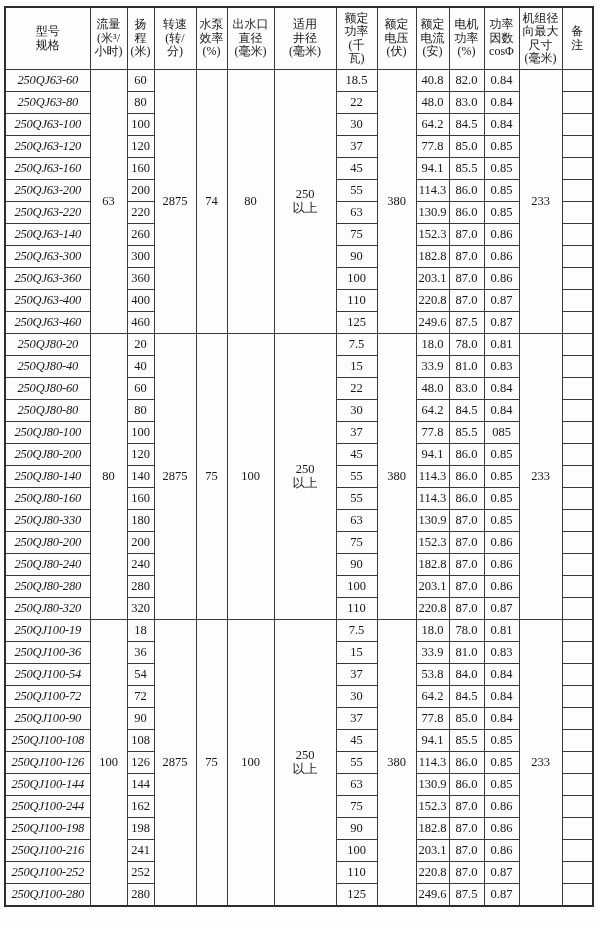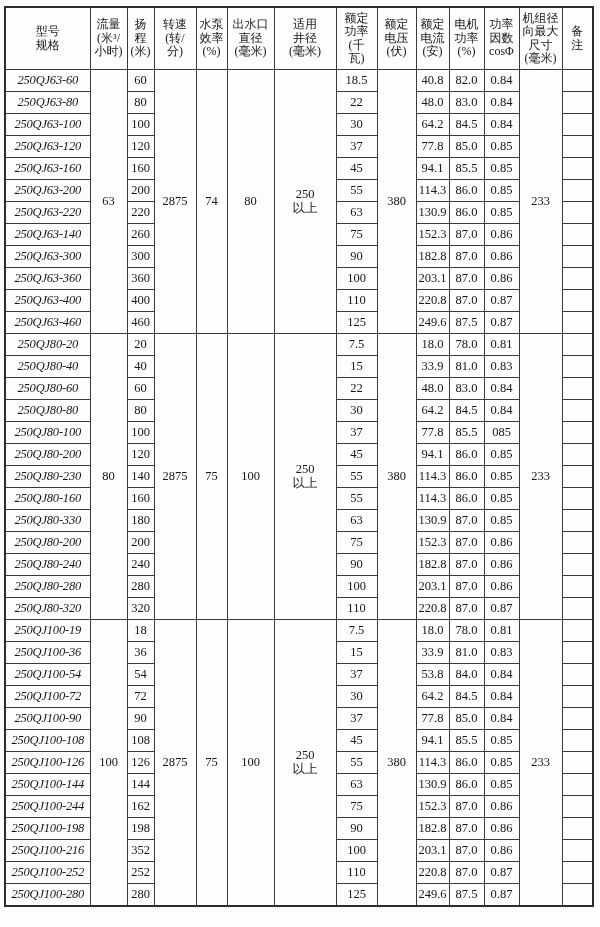--- a/index.html
+++ b/index.html
@@ -298,21 +298,21 @@
         <tr>
           <td class="model-cell">250QJ80-200</td>
           <td>120</td>
           <td>45</td>
           <td>94.1</td>
           <td>86.0</td>
           <td>0.85</td>
           <td></td>
         </tr>
         <tr>
-          <td class="model-cell">250QJ80-230</td>
+          <td class="model-cell">250QJ80-140</td>
           <td>140</td>
           <td>55</td>
           <td>114.3</td>
           <td>86.0</td>
           <td>0.85</td>
           <td></td>
         </tr>
         <tr>
           <td class="model-cell">250QJ80-160</td>
           <td>160</td>
@@ -460,21 +460,21 @@
           <td class="model-cell">250QJ100-198</td>
           <td>198</td>
           <td>90</td>
           <td>182.8</td>
           <td>87.0</td>
           <td>0.86</td>
           <td></td>
         </tr>
         <tr>
           <td class="model-cell">250QJ100-216</td>
-          <td>352</td>
+          <td>241</td>
           <td>100</td>
           <td>203.1</td>
           <td>87.0</td>
           <td>0.86</td>
           <td></td>
         </tr>
         <tr>
           <td class="model-cell">250QJ100-252</td>
           <td>252</td>
           <td>110</td>

